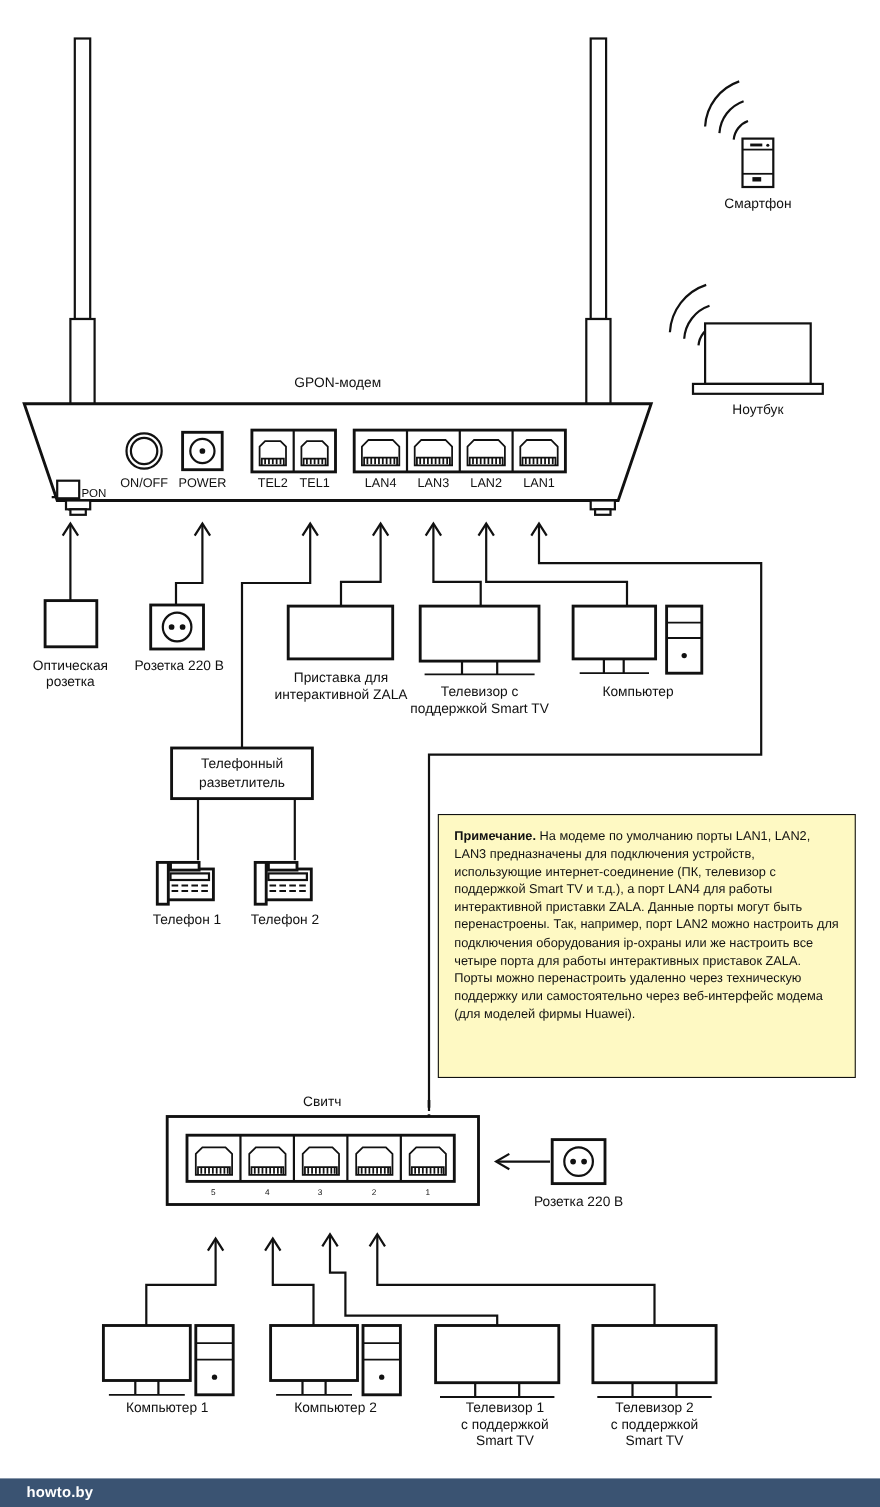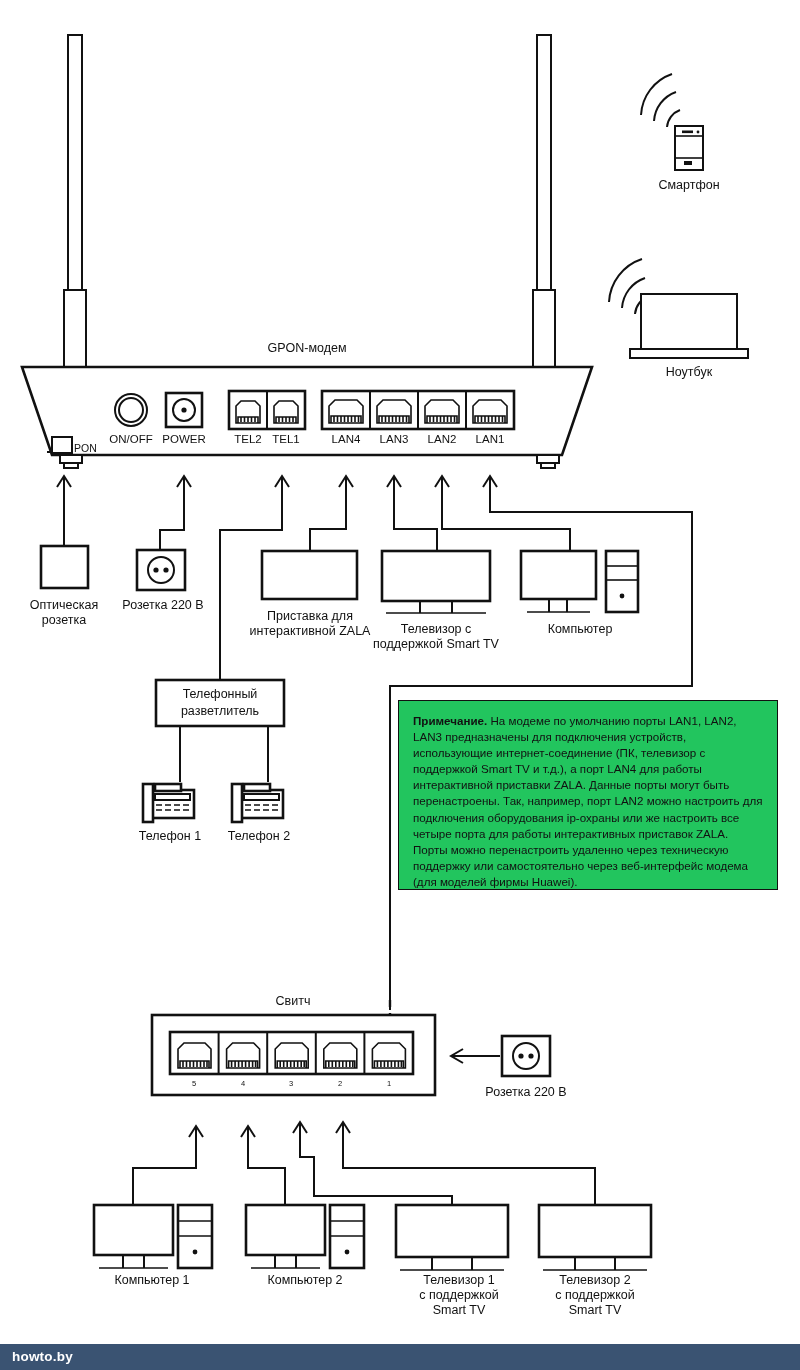--- a/index.html
+++ b/index.html
@@ -17,38 +17,38 @@
   .box-thick{stroke:#111;stroke-width:2.6;fill:#fff;}
   .dash{stroke:#111;stroke-width:2.4;fill:none;stroke-dasharray:7 6;}
   .lbl{font-family:"Liberation Sans","DejaVu Sans",sans-serif;font-size:12.5px;fill:#111;text-anchor:middle;}
   .lbl-port{font-family:"Liberation Sans","DejaVu Sans",sans-serif;font-size:11.5px;fill:#111;text-anchor:middle;}
   .lbl-tiny{font-family:"Liberation Sans","DejaVu Sans",sans-serif;font-size:7.5px;fill:#111;text-anchor:middle;}
   .lbl-pon{font-family:"Liberation Sans","DejaVu Sans",sans-serif;font-size:10.5px;fill:#111;text-anchor:start;}
   .lbl-title{font-family:"Liberation Sans","DejaVu Sans",sans-serif;font-size:12.5px;fill:#111;text-anchor:middle;}
 
   
   #note-box{
-    position:absolute;left:398px;top:700px;width:380px;height:190px;
-    border:1.6px solid #111;background:#22c55e;box-sizing:border-box;
+    position:absolute;left:398px;top:740px;width:380px;height:240px;
+    border:1.6px solid #111;background:#fef9c3;box-sizing:border-box;
     padding:12px 14px 10px 14px;
   }
   #note-text{
     font-family:"Liberation Sans","DejaVu Sans",sans-serif;
     font-size:11.6px;line-height:16.1px;color:#111;margin:0;
     text-align:left;
   }
   #note-text b{font-weight:bold;}
 
   
   #footer-bar{
     position:absolute;left:0;top:1344px;width:800px;height:26px;
     background:#3a5372;
   }
   #footer-text{
-    position:absolute;left:12px;top:1349px;
+    position:absolute;left:24px;top:1349px;
     font-family:"Liberation Sans","DejaVu Sans",sans-serif;
     font-size:13.5px;font-weight:bold;color:#ffffff;letter-spacing:.2px;
   }
 </style>
 </head>
 <body>
 
 <div id="diagram-root">
 
 <svg id="diagram" viewBox="0 0 800 1370">

